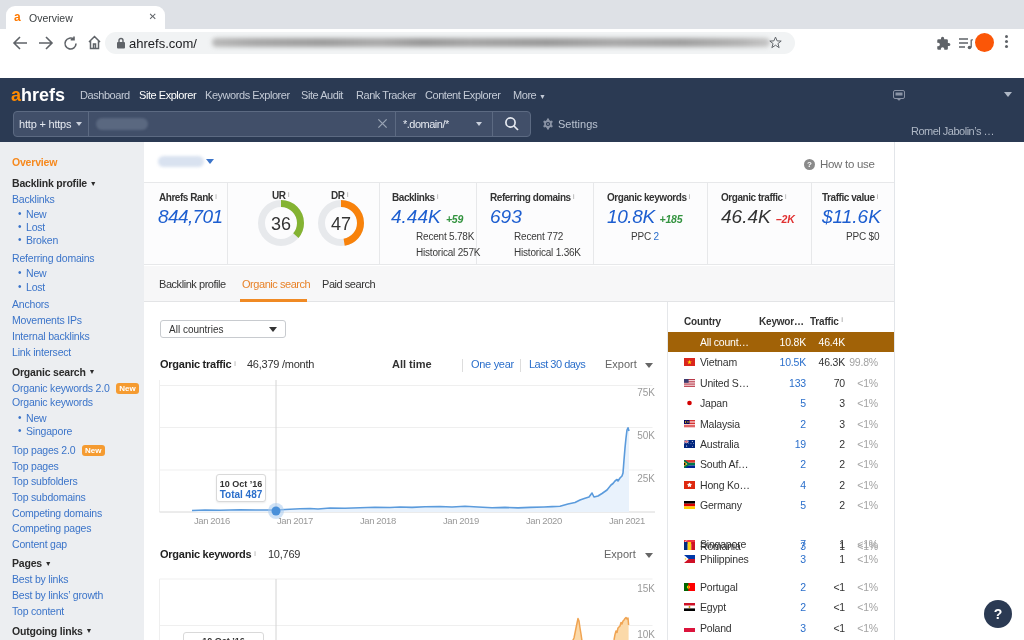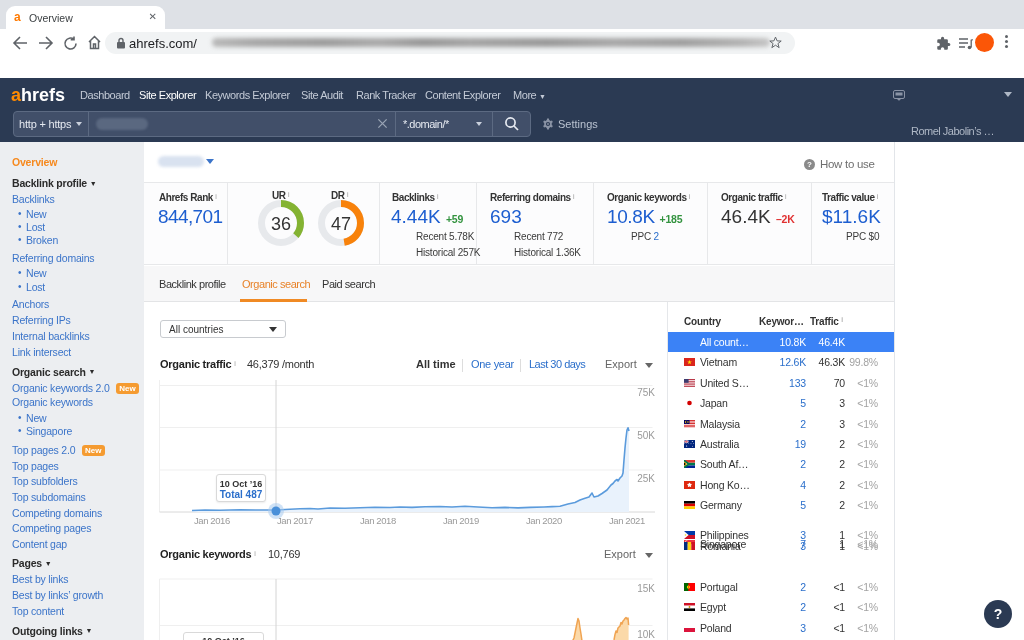--- a/index.html
+++ b/index.html
@@ -43,21 +43,21 @@
 #topband { left:144px; top:142px; width:750px; height:40px; background:#fff; }
 #dompill { left:158px; top:156px; width:46px; height:11px; background:#D9E2F0; border-radius:6px; filter:blur(1.5px); }
 #dompill2 { left:206px; top:159px; width:0px; height:0px; border-left:4px solid transparent; border-right:4px solid transparent; border-top:5px solid #3B74C9; }
 #howto { left:820px; top:158px; font-size:11.5px; letter-spacing:-0.3px; color:#6F6F6F; }
 #howto-ic { left:804px; top:159px; width:11px; height:11px; border-radius:50%; background:#8A8A8A; color:#fff; font-size:8px; font-weight:bold; text-align:center; line-height:11px; }
 
 #statrow { left:144px; top:182px; width:750px; height:83px; background:#FCFCFD; border-top:1px solid #E7E8EA; border-bottom:1px solid #E7E8EA; }
 .statsep { position:absolute; top:182px; width:1px; height:83px; background:#E7E8EA; }
 .stitle { position:absolute; z-index:5; font-size:10px; letter-spacing:-0.45px; font-weight:bold; color:#333; white-space:nowrap; }
 .stitle sup { color:#999; font-weight:normal; font-size:7px; }
-.sval { position:absolute; font-size:19px; color:#1D5ED0; white-space:nowrap; }
+.sval { position:absolute; font-size:19px; color:#1D5ED0; white-space:nowrap;font-style:italic; }
 .sval.dark { color:#333; }
 .sdelta { font-size:10.5px; letter-spacing:-0.2px; font-weight:bold; }
 .green { color:#33933F; }
 .red { color:#E03131; }
 .ssub { position:absolute; font-size:10px; letter-spacing:-0.2px; color:#3A3A3A; white-space:nowrap;padding-left:24px; }
 .ssub .blue { color:#2B6FCB; }
 
 #tabband { left:144px; top:266px; width:750px; height:36px; background:#F7F7F8; border-bottom:1px solid #E3E4E6; }
 .tb { position:absolute; top:278px; font-size:11px; letter-spacing:-0.45px; color:#333; }
 .tb.on { color:#E8832A; }
@@ -70,21 +70,21 @@
 .h2 sup { color:#999; font-weight:normal; font-size:7px; }
 .h2val { position:absolute; font-size:11px; letter-spacing:-0.25px; color:#333; }
 .rangelink { position:absolute; font-size:11px; color:#2B6FCB; }
 .rangelink.bold { color:#333; font-weight:bold; }
 .rsep { position:absolute; top:359px; width:1px; height:13px; background:#DDD; }
 .export { position:absolute; font-size:11px; color:#666; }
 
 #tableft { left:667px; top:302px; width:1px; height:338px; background:#E5E7EA; }
 .th { position:absolute; font-size:10px; letter-spacing:-0.2px; font-weight:bold; color:#333; }
 .trow { position:absolute; left:668px; width:226px; height:20px; }
-.trow.sel { background:#3b82f6; }
+.trow.sel { background:#a16207; }
 .tname { position:absolute; left:32px; top:4px; font-size:10.5px; letter-spacing:-0.2px; color:#333; white-space:nowrap; }
 .sel .tname { color:#fff; }
 .tkw { position:absolute; right:88px; top:4px; font-size:10.5px; letter-spacing:-0.2px; color:#2B6FCB; }
 .sel .tkw { color:#fff; }
 .ttr { position:absolute; right:49px; top:4px; font-size:10.5px; letter-spacing:-0.2px; color:#333; }
 .sel .ttr { color:#fff; }
 .tpc { position:absolute; right:16px; top:4px; font-size:10.5px; letter-spacing:-0.2px; color:#A3A3A3; }
 .flag { position:absolute; left:16px; top:6px; width:11px; height:8px; }
 
 .ylab { position:absolute; font-size:10px; color:#9A9A9A; text-align:right; width:20px; }
@@ -183,21 +183,21 @@
 <div class="si on" style="top:156px">Overview</div>
 <div class="si hd" style="top:177px">Backlink profile <span class="caret">▼</span></div>
 <div class="si" style="top:192.5px">Backlinks</div>
 <div class="si sub" style="top:207.5px">New</div>
 <div class="si sub" style="top:221px">Lost</div>
 <div class="si sub" style="top:233.5px">Broken</div>
 <div class="si" style="top:251.5px">Referring domains</div>
 <div class="si sub" style="top:267px">New</div>
 <div class="si sub" style="top:280.5px">Lost</div>
 <div class="si" style="top:297.5px">Anchors</div>
-<div class="si" style="top:314px">Referring IPs</div>
+<div class="si" style="top:314px">Movements IPs</div>
 <div class="si" style="top:330px">Internal backlinks</div>
 <div class="si" style="top:346px">Link intersect</div>
 <div class="si hd" style="top:365.5px">Organic search <span class="caret">▼</span></div>
 <div class="si" style="top:381.5px">Organic keywords 2.0 <span class="badge">New</span></div>
 <div class="si" style="top:396px">Organic keywords</div>
 <div class="si sub" style="top:411.5px">New</div>
 <div class="si sub" style="top:424.5px">Singapore</div>
 <div class="si" style="top:443.5px">Top pages 2.0 <span class="badge">New</span></div>
 <div class="si" style="top:459.5px">Top pages</div>
 <div class="si" style="top:475px">Top subfolders</div>
@@ -261,21 +261,21 @@
 <div class="tb on" style="left:242px">Organic search</div>
 <div class="tb" style="left:322px">Paid search</div>
 <div class="abs" id="tbline"></div>
 
 <div class="abs" id="allc">
     <span>All countries</span>
     <div class="c"></div>
   </div>
 <div class="h2" style="left:160px;top:358px">Organic traffic <sup>i</sup></div>
 <div class="h2val" style="left:247px;top:358px">46,379 /month</div>
-<div class="rangelink bold" style="left:416px;top:358px">All time</div>
+<div class="rangelink bold" style="left:392px;top:358px">All time</div>
 <div class="rsep" style="left:462px"></div>
 <div class="rangelink" style="left:471px;top:358px;letter-spacing:-0.3px">One year</div>
 <div class="rsep" style="left:520px"></div>
 <div class="rangelink" style="left:529px;top:358px;letter-spacing:-0.5px">Last 30 days</div>
 <div class="export" style="left:605px;top:358px">Export</div>
 <div class="abs" style="left:645px;top:363px;width:0;height:0;border-left:4px solid transparent;border-right:4px solid transparent;border-top:5px solid #666"></div>
 
 <svg class="abs" style="left:144px;top:378px" width="524" height="158" viewBox="0 0 524 158">
   <line x1="15.5" y1="7.5" x2="508.5" y2="7.5" stroke="#EFEFEF"></line>
   <line x1="15.5" y1="49.5" x2="508.5" y2="49.5" stroke="#EFEFEF"></line>
@@ -329,21 +329,21 @@
     <span class="tkw">10.8K</span>
     <span class="ttr">46.4K</span>
     <span class="tpc"></span>
   </div>
 <div class="trow " style="top:352.4px">
     <svg class="flag" viewBox="0 0 11 8">
       <rect width="11" height="8" fill="#DA251D"></rect>
       <path d="M5.5 1.5 L6.2 3.6 L8.4 3.6 L6.6 4.9 L7.3 7 L5.5 5.7 L3.7 7 L4.4 4.9 L2.6 3.6 L4.8 3.6 Z" fill="#FFDE00" transform="scale(0.8) translate(1.4,0.8)"></path>
     </svg>
     <span class="tname">Vietnam</span>
-    <span class="tkw">12.6K</span>
+    <span class="tkw">10.5K</span>
     <span class="ttr">46.3K</span>
     <span class="tpc">99.8%</span>
   </div>
 <div class="trow " style="top:372.79999999999995px">
     <svg class="flag" viewBox="0 0 11 8">
       <rect width="11" height="8" fill="#fff"></rect>
       <g fill="#B22234">
         <rect y="0" width="11" height="0.9"></rect>
         <rect y="1.8" width="11" height="0.9"></rect>
         <rect y="3.6" width="11" height="0.9"></rect>
@@ -465,21 +465,21 @@
     <svg class="flag" viewBox="0 0 11 8">
       <rect width="3.7" height="8" fill="#002B7F"></rect>
       <rect x="3.7" width="3.6" height="8" fill="#FCD116"></rect>
       <rect x="7.3" width="3.7" height="8" fill="#CE1126"></rect>
     </svg>
     <span class="tname">Romania</span>
     <span class="tkw">3</span>
     <span class="ttr">1</span>
     <span class="tpc">&lt;1%</span>
   </div>
-<div class="trow " style="top:525px">
+<div class="trow " style="top:549px">
     <svg class="flag" viewBox="0 0 11 8">
       <rect width="11" height="4" fill="#0038A8"></rect>
       <rect y="4" width="11" height="4" fill="#CE1126"></rect>
       <path d="M0 0 L4.6 4 L0 8 Z" fill="#fff"></path>
       <circle cx="1.5" cy="4" r="0.8" fill="#FCD116"></circle>
     </svg>
     <span class="tname">Philippines</span>
     <span class="tkw">3</span>
     <span class="ttr">1</span>
     <span class="tpc">&lt;1%</span>

